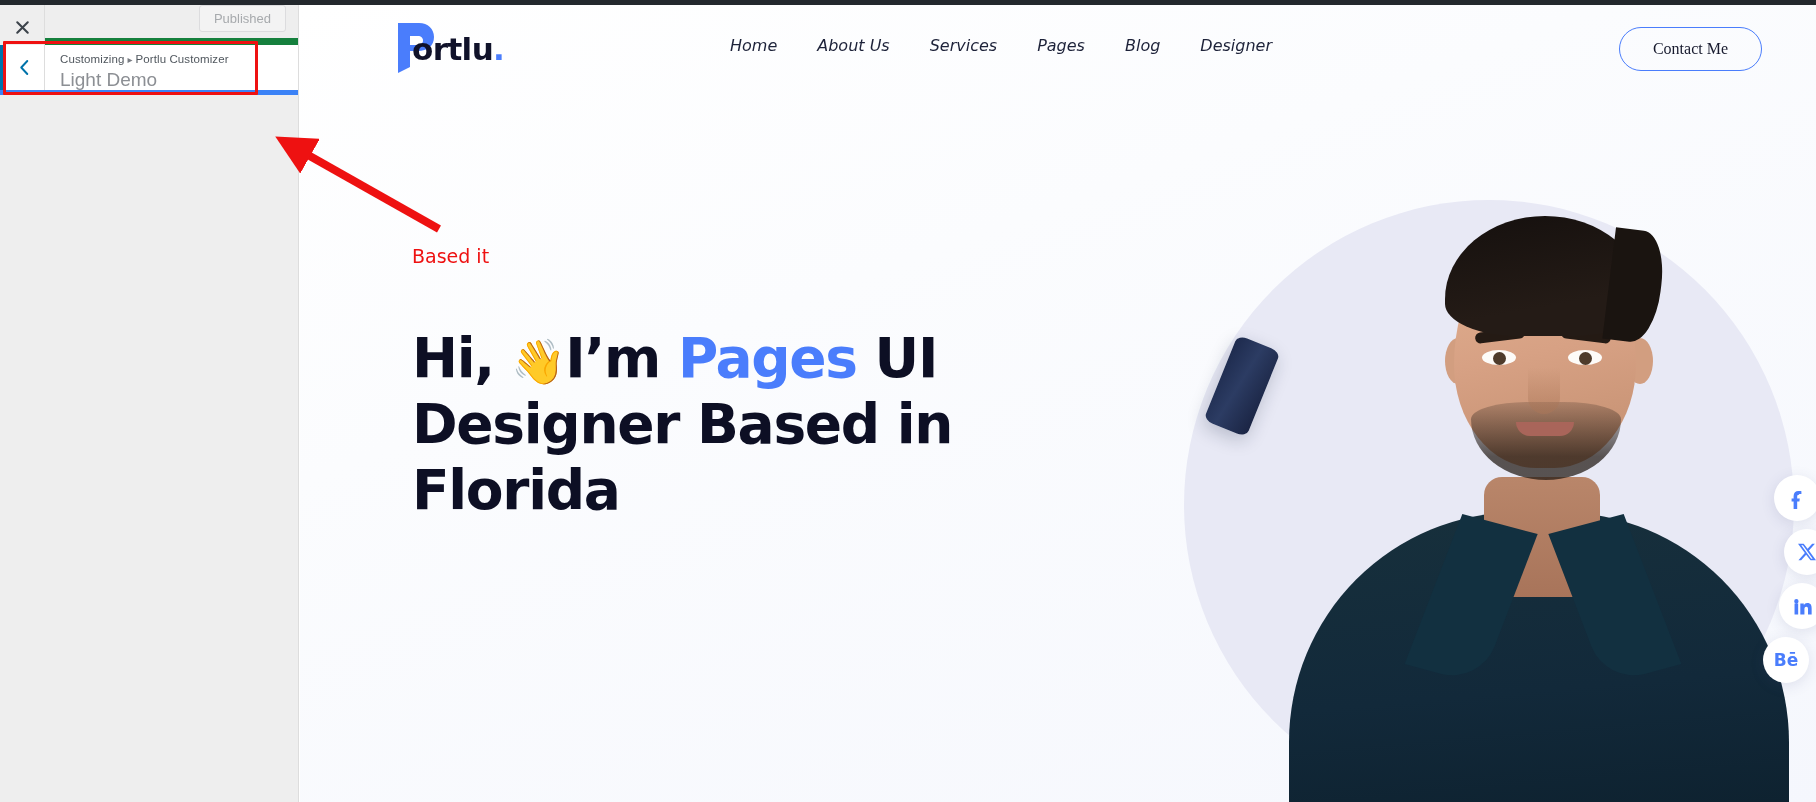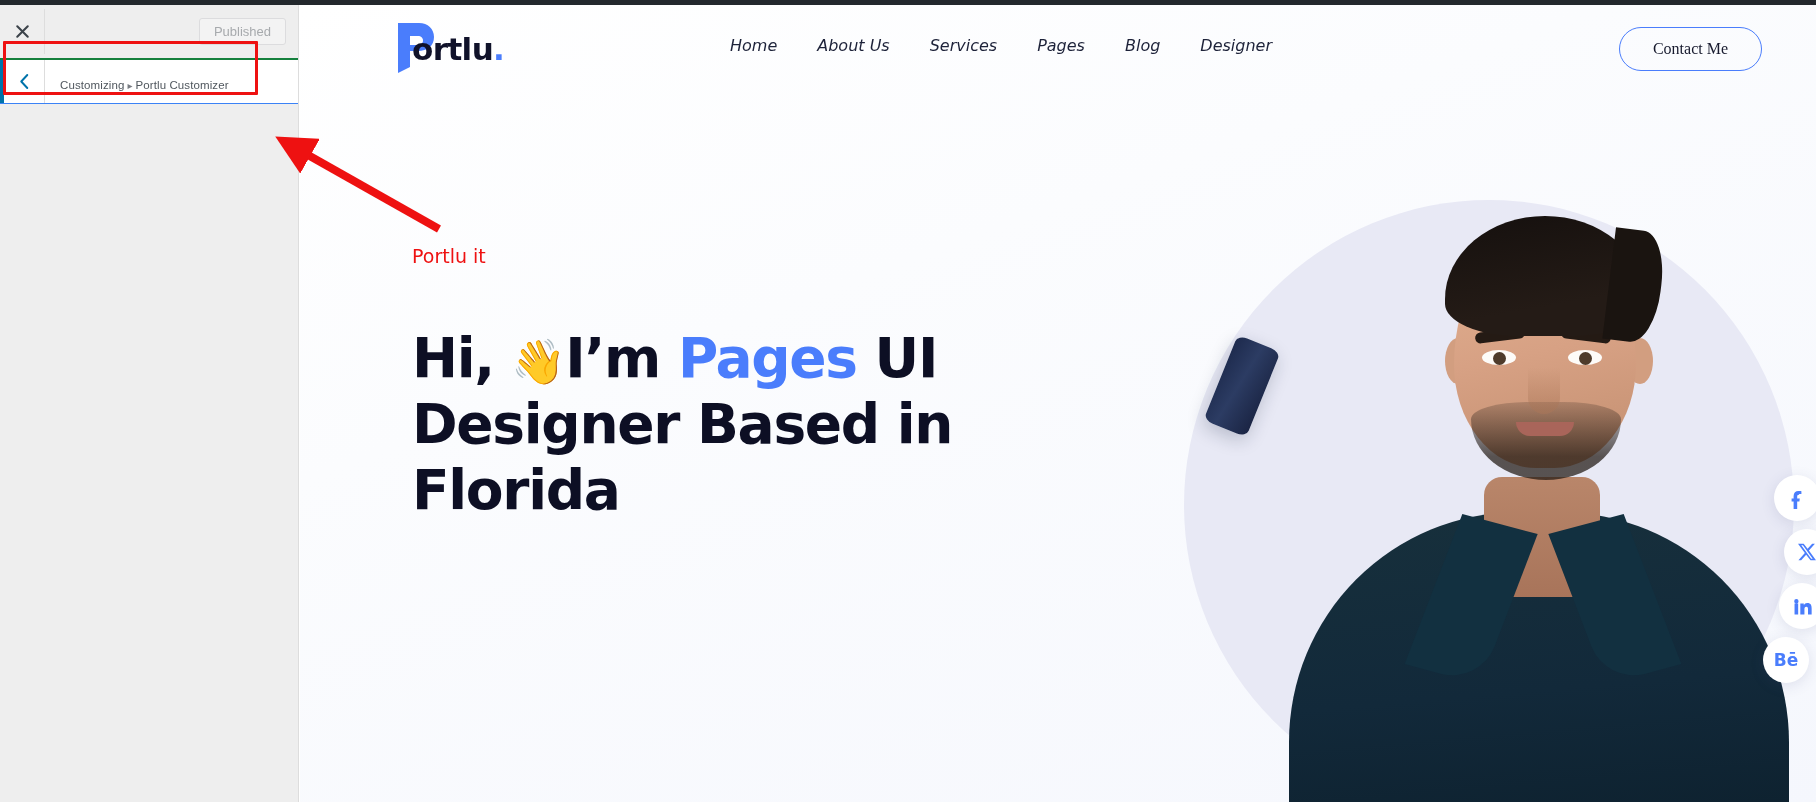--- a/index.html
+++ b/index.html
@@ -17,23 +17,23 @@
     background: #23282d;
   }
 
   
   .customizer {
     position: absolute; top: 5px; left: 0; width: 299px; height: 797px;
     background: #eeeeee;
     border-right: 1px solid #dddddd;
   }
   .cz-topbar {
-    position: relative; height: 55px; background: #eeeeee;
-    border-bottom: 2px solid #15803d;
-    display: flex; align-items: center;
+    position: relative; height: 40px; background: #eeeeee;
+    border-bottom: 7px solid #15803d;
+    display: flex; align-items: flex-start;
   }
   .cz-close {
     width: 45px; height: 45px; flex: 0 0 45px;
     background: #eeeeee; border-right: 1px solid #dddddd;
     display: flex; align-items: center; justify-content: center;
     color: #444; font-size: 17px; line-height: 1; cursor: pointer;
   }
   .cz-close svg { display:block; }
   .cz-topbar-right {
     flex: 1 1 auto; display: flex; align-items: center; justify-content: flex-end;
@@ -41,22 +41,22 @@
   }
   .cz-publish {
     font-size: 13px; color: #a7aaad;
     background: #f3f3f3; border: 1px solid #dcdcde;
     border-radius: 3px; padding: 5px 14px; cursor: default;
   }
 
   
   .cz-section-head {
     position: relative; display: flex; align-items: stretch;
-    height: 44px; background: #ffffff;
-    border-bottom: 1px solid #3b82f6;
+    height: 50px; background: #ffffff;
+    border-bottom: 5px solid #3b82f6;
   }
   .cz-back {
     width: 45px; flex: 0 0 45px;
     background: #ffffff;
     border-right: 1px solid #dddddd;
     border-left: 4px solid #0073aa;
     display: flex; align-items: center; justify-content: center;
     color: #0073aa; cursor: pointer;
   }
   .cz-back svg { display: block; }
@@ -310,20 +310,21 @@
     <div class="cz-section-head">
       <div class="cz-back">
         <svg width="13" height="17" viewBox="0 0 14 18" aria-hidden="true">
           <path d="M10 2 L3.5 9 L10 16" fill="none" stroke="#0073aa" stroke-width="2.1" stroke-linecap="round" stroke-linejoin="round"></path>
         </svg>
       </div>
       <div class="cz-headtext">
         <div class="cz-breadcrumb">
           <span>Customizing</span><span class="sep">▸</span><span>Portlu Customizer</span>
         </div>
+        <div class="cz-title">Light Demo</div>
       </div>
     </div>
 
   </aside>
 
   <section class="preview">
 
     <header class="site-header">
 
       <div class="logo">
@@ -343,21 +344,21 @@
         <a href="#">Pages</a>
         <a href="#">Blog</a>
         <a href="#">Designer</a>
       </nav>
 
       <button class="contact-btn">Contact Me</button>
     </header>
 
     <div class="hero">
 
-      <div class="enable-note">Portlu it</div>
+      <div class="enable-note">Based it</div>
 
       <div class="hero-visual">
         <div class="blob"></div>
         <div class="cylinder"></div>
 
         <div class="portrait">
           <div class="pt-shirt"></div>
           <div class="pt-neck"></div>
           <div class="pt-collar-l"></div>
           <div class="pt-collar-r"></div>

